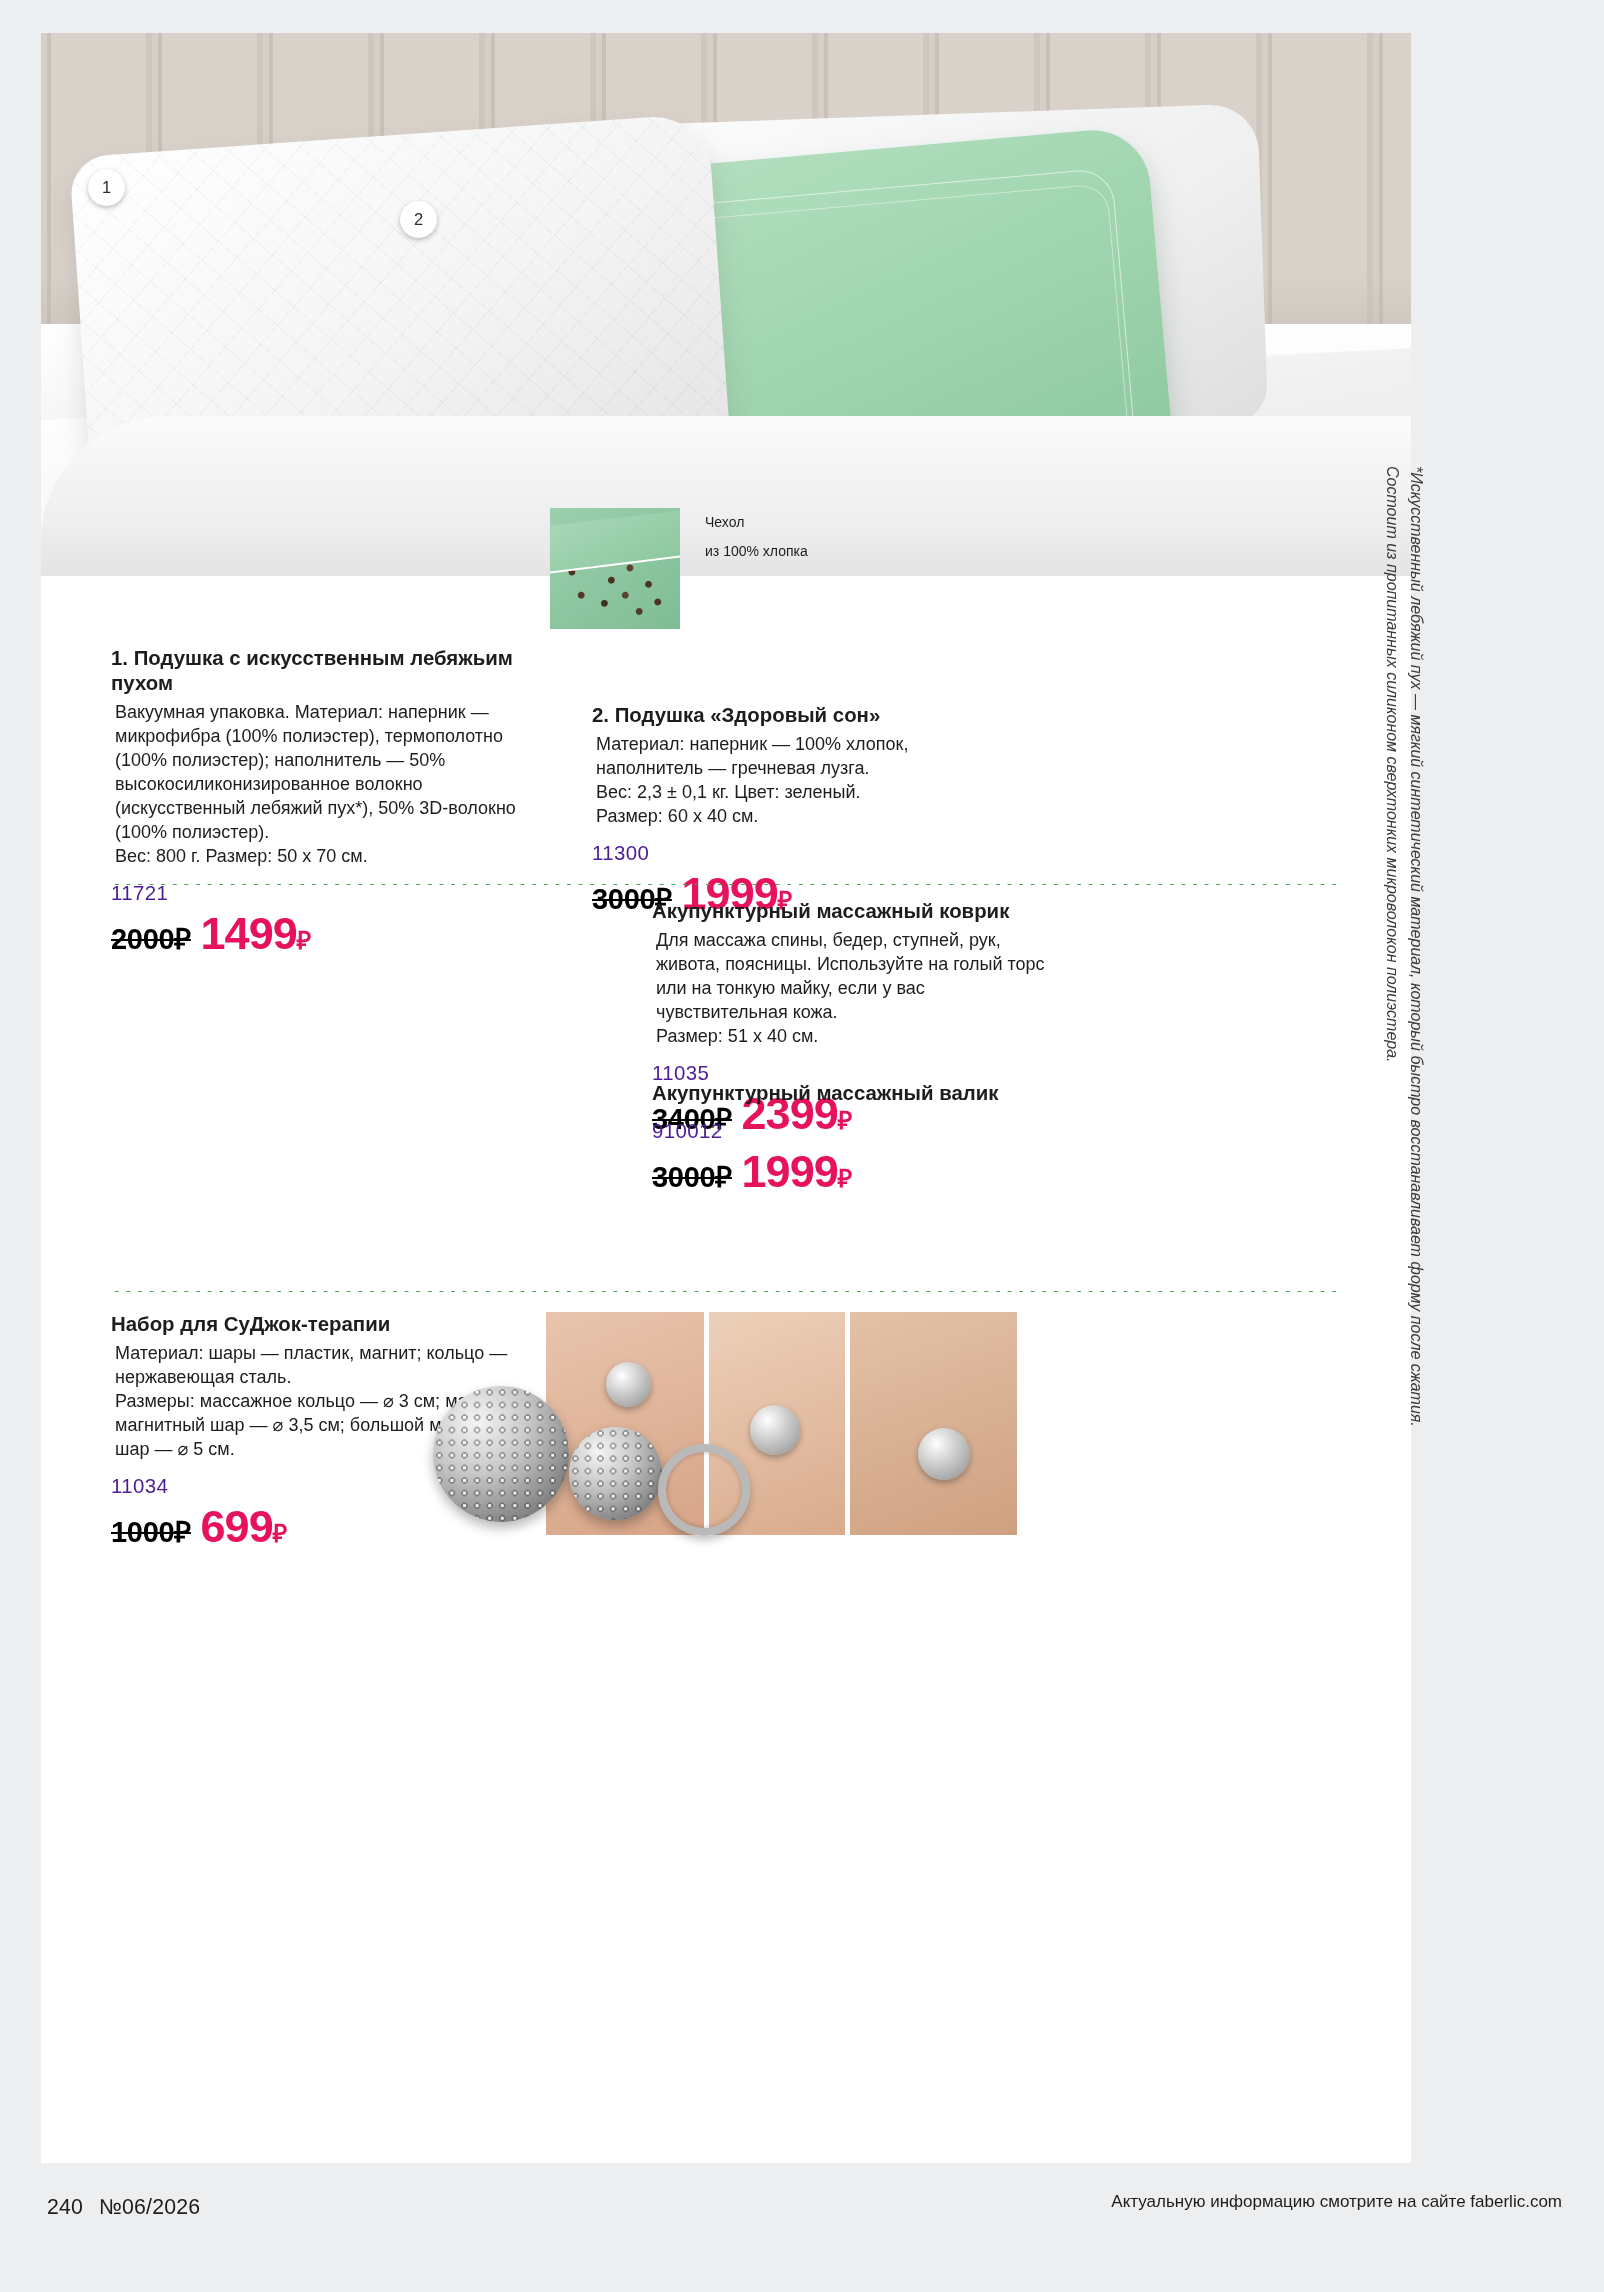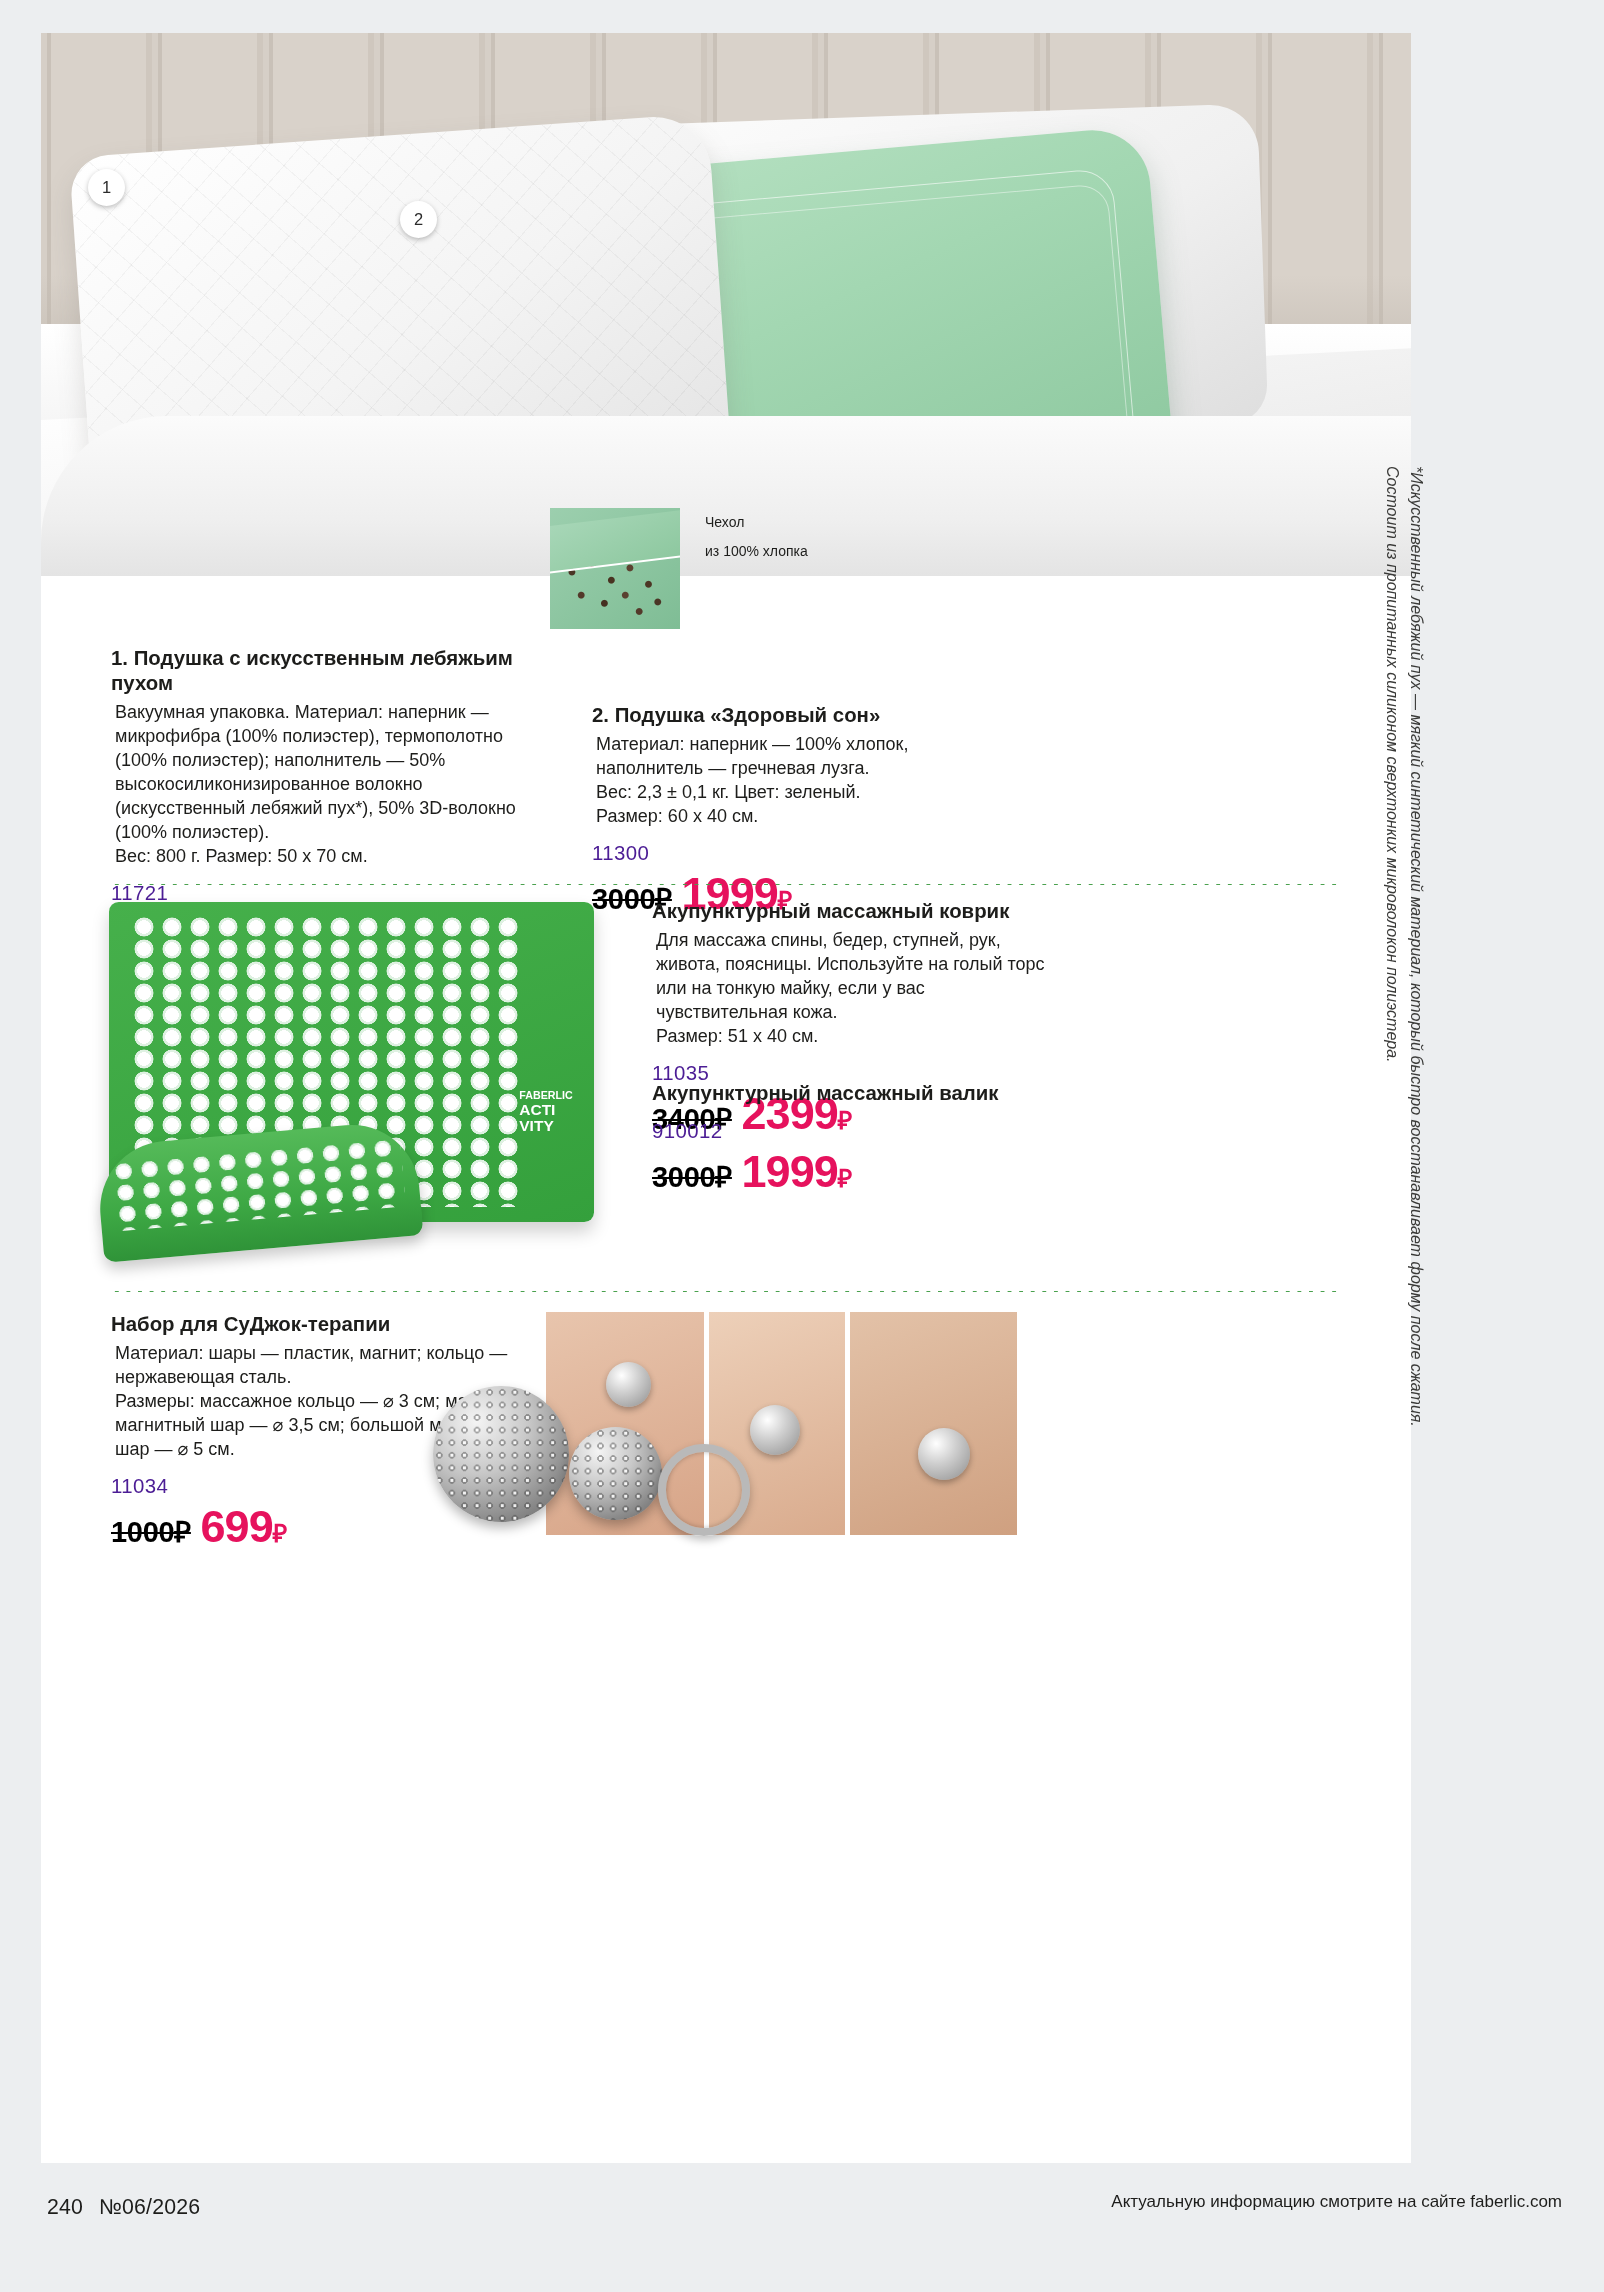--- a/index.html
+++ b/index.html
@@ -447,33 +447,20 @@
 Размер: 60 x 40 см.</p>
       <div class="code">11300</div>
       <div class="prices">
         <span class="old">3000₽</span>
         <span class="new"><span>1999</span><span class="rub">₽</span></span>
       </div>
     </div>
 
     <div class="dots dots-1"></div>
 
-    <div class="mat">
-      <div class="mat-board">
-        <div class="spikes"></div>
-        <div class="mat-logo">
-          <div>FABERLIC</div>
-          <div class="lg">ACTI</div>
-          <div class="lg">VITY</div>
-        </div>
-      </div>
-      <div class="roller">
-        <div class="rsp"></div>
-      </div>
-    </div>
 
     <div class="block b3">
       <h3 class="title">Акупунктурный массажный коврик</h3>
       <p class="desc" style="white-space: pre-line;">Для массажа спины, бедер, ступней, рук, живота, поясницы. Используйте на голый торс или на тонкую майку, если у вас чувствительная кожа.
 Размер: 51 x 40 см.</p>
       <div class="code">11035</div>
       <div class="prices">
         <span class="old">3400₽</span>
         <span class="new"><span>2399</span><span class="rub">₽</span></span>
       </div>

